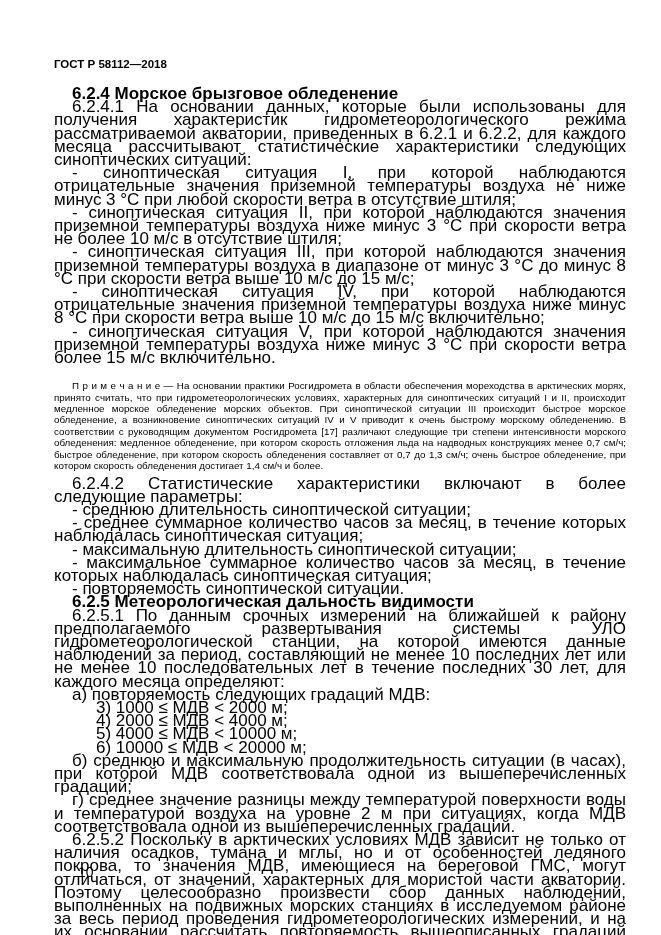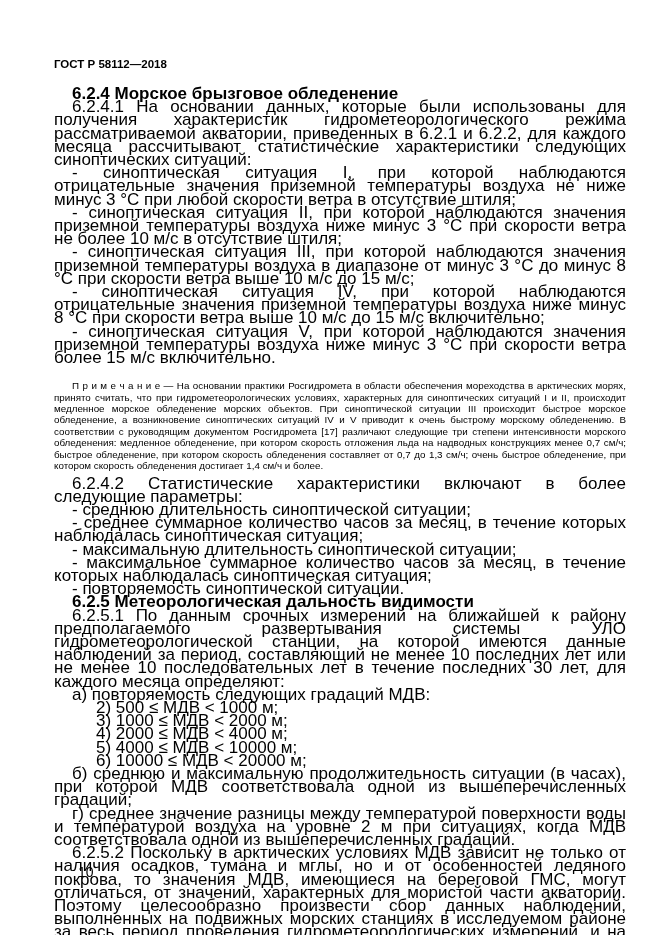--- a/index.html
+++ b/index.html
@@ -71,21 +71,20 @@
   <p class="ind">- максимальную длительность синоптической ситуации;</p>
   <p class="ind">- максимальное суммарное количество часов за месяц, в течение которых наблюдалась синоптическая ситуация;</p>
   <p class="ind">- повторяемость синоптической ситуации.</p>
 
   <p class="h">6.2.5 Метеорологическая дальность видимости</p>
 
   <p class="ind">6.2.5.1 По данным срочных измерений на ближайшей к району предполагаемого развертывания системы УЛО гидрометеорологической станции, на которой имеются данные наблюдений за период, составляющий не менее 10 последних лет или не менее 10 последовательных лет в течение последних 30 лет, для каждого месяца определяют:</p>
 
   <p class="ind">а) повторяемость следующих градаций МДВ:</p>
 
-  <p class="sub">2) 500 ≤ МДВ &lt; 1000 м;</p>
   <p class="sub">3) 1000 ≤ МДВ &lt; 2000 м;</p>
   <p class="sub">4) 2000 ≤ МДВ &lt; 4000 м;</p>
   <p class="sub">5) 4000 ≤ МДВ &lt; 10000 м;</p>
   <p class="sub">6) 10000 ≤ МДВ &lt; 20000 м;</p>
 
   <p class="ind">б) среднюю и максимальную продолжительность ситуации (в часах), при которой МДВ соответствовала одной из вышеперечисленных градаций;</p>
   <p class="ind">г) среднее значение разницы между температурой поверхности воды и температурой воздуха на уровне 2 м при ситуациях, когда МДВ соответствовала одной из вышеперечисленных градаций.</p>
 
   <p class="ind">6.2.5.2 Поскольку в арктических условиях МДВ зависит не только от наличия осадков, тумана и мглы, но и от особенностей ледяного покрова, то значения МДВ, имеющиеся на береговой ГМС, могут отличаться, от значений, характерных для мористой части акватории. Поэтому целесообразно произвести сбор данных наблюдений, выполненных на подвижных морских станциях в исследуемом районе за весь период проведения гидрометеорологических измерений, и на их основании рассчитать повторяемость вышеописанных градаций МДВ.</p>
 

